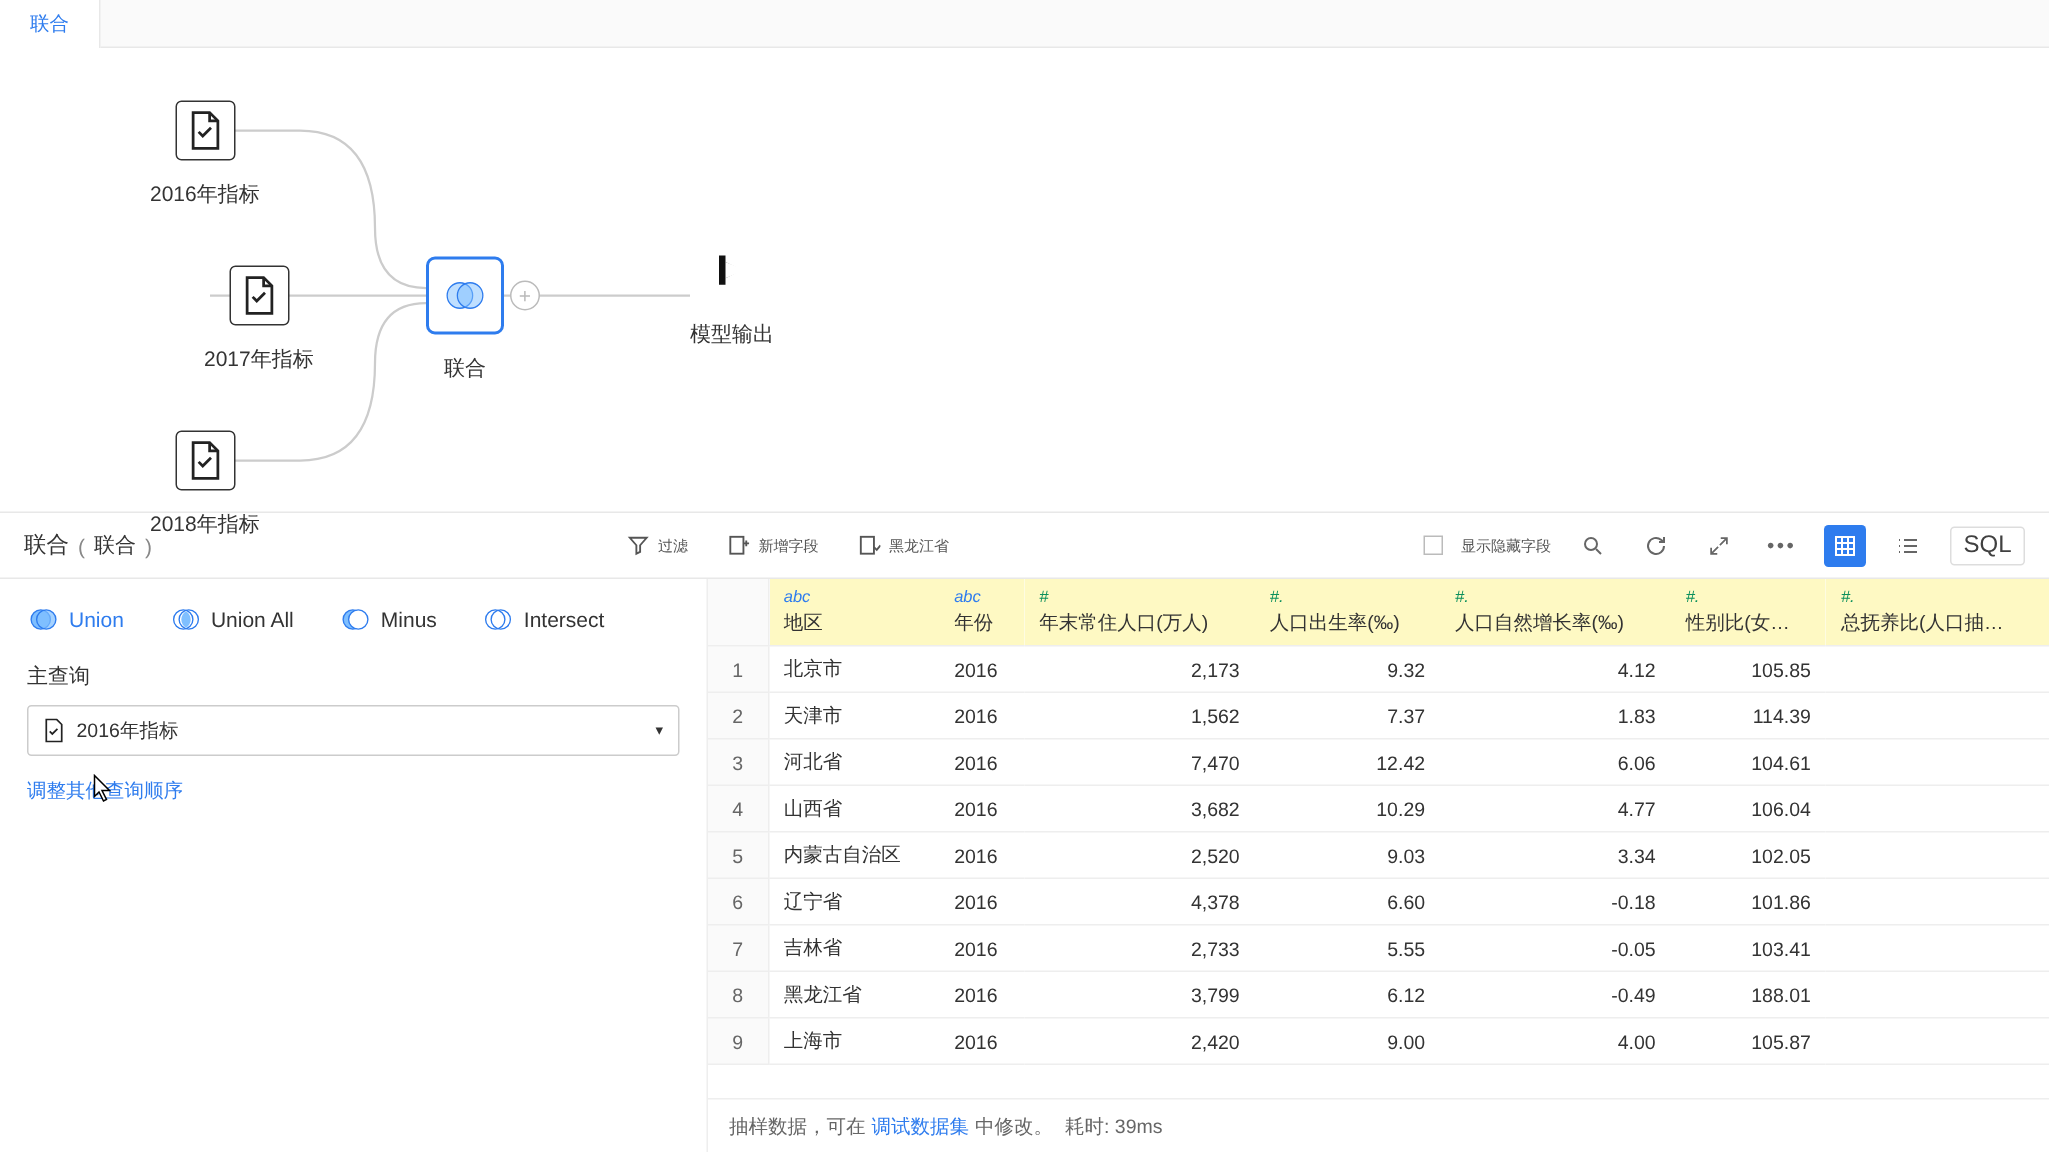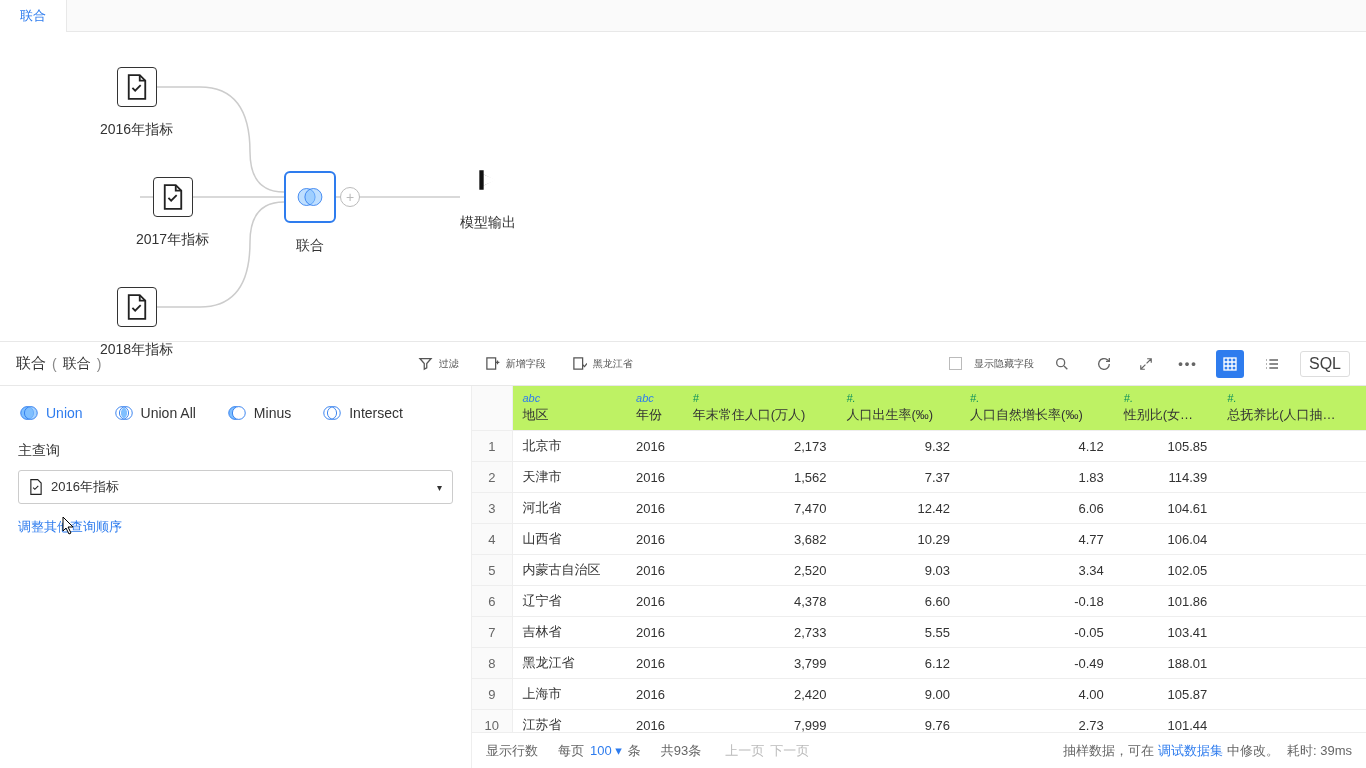--- a/index.html
+++ b/index.html
@@ -31,21 +31,21 @@
 .union-opts { display:flex; gap:30px; margin-bottom:18px; }
 .u-opt { display:flex; align-items:center; gap:6px; cursor:pointer; font-size:14px; }
 .u-opt .vcircles { width:22px; height:22px; }
 .select-box { border:1px solid #ccc; border-radius:3px; height:34px; display:flex; align-items:center; padding:0 10px; justify-content:space-between; cursor:pointer; margin-bottom:14px;}
 .select-box .sel-left{display:flex;align-items:center;gap:8px;}
 .link-text { color:#2e7cee; cursor:pointer; font-size:13px;}
 .data-area { flex:1; display:flex; flex-direction:column; overflow:hidden; }
 .grid { flex:1; overflow:auto; }
 table { border-collapse:collapse; width:100%; font-size:13px; }
 th, td { border-bottom:1px solid #eee; padding:6px 10px; text-align:left; white-space:nowrap; }
-th { font-weight:normal; color:#333; background:#bef264; position:sticky; top:0; }
+th { font-weight:normal; color:#333; background:#fef9c3; position:sticky; top:0; }
 th .type-tag { display:block; font-size:11px; color:#2e7cee; margin-bottom:2px; font-style:italic;}
 th .type-tag.num{ color:#0a8f5b;}
 td.num { text-align:right; }
 .rownum-col { width:40px; text-align:center; color:#666; background:#fafafa; border-right:1px solid #eee;}
 .grid-footer { height:36px; display:flex; align-items:center; padding:0 14px; font-size:13px; color:#666; gap:14px; border-top:1px solid #eee; justify-content:space-between;}
 .gf-left{display:flex;align-items:center;gap:6px;}
 .gf-right{display:flex;align-items:center;gap:4px;}
 .blue { color:#2e7cee; }
 .chev{font-size:10px;}
 .cursor-ptr { position:absolute; width:14px; height:20px; }
@@ -340,43 +340,24 @@
             <tr>
               <td class="rownum-col">9</td>
               <td>上海市</td>
               <td>2016</td>
               <td class="num">2,420</td>
               <td class="num">9.00</td>
               <td class="num">4.00</td>
               <td class="num">105.87</td>
               <td class="num"></td>
             </tr>
-            <tr>
-              <td class="rownum-col">10</td>
-              <td>江苏省</td>
-              <td>2016</td>
-              <td class="num">7,999</td>
-              <td class="num">9.76</td>
-              <td class="num">2.73</td>
-              <td class="num">101.44</td>
-              <td class="num"></td>
-            </tr>
           </tbody>
       </table>
     </div>
     <div class="grid-footer">
-      <div class="gf-left">
-        <span>显示行数</span>
-        <span style="margin-left:14px">每页</span>
-        <span class="blue"><span>100</span> ▾</span>
-        <span>条</span>
-        <span style="margin-left:14px">共93条</span>
-        <span style="margin-left:18px;color:#bbb">上一页</span>
-        <span style="color:#bbb">下一页</span>
-      </div>
       <div class="gf-right">
         <span>抽样数据，可在</span>
         <span class="blue">调试数据集</span>
         <span>中修改。</span>
         <span style="margin-left:4px">耗时: 39ms</span>
       </div>
     </div>
   </div>
 </div>
 

